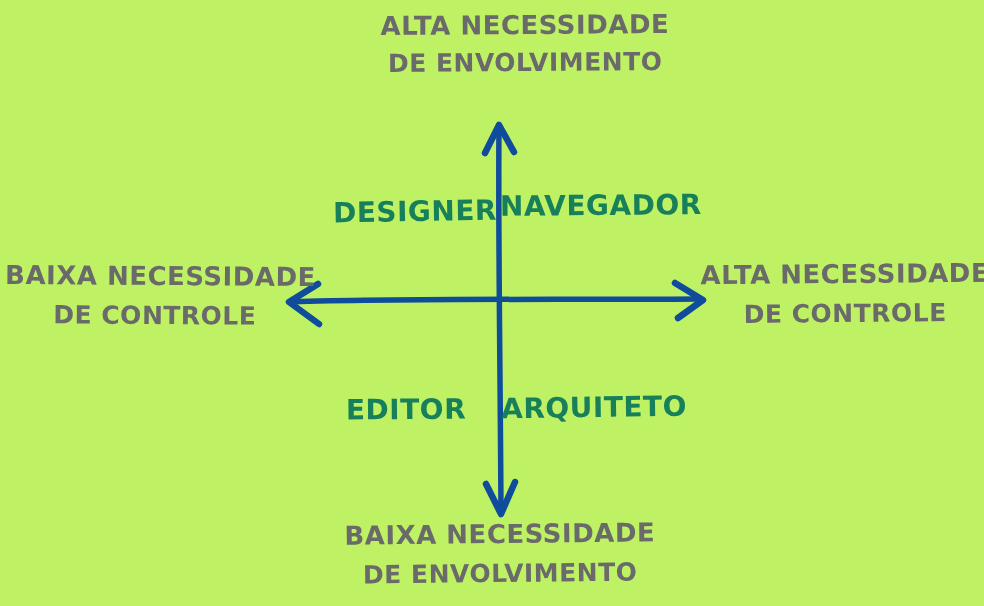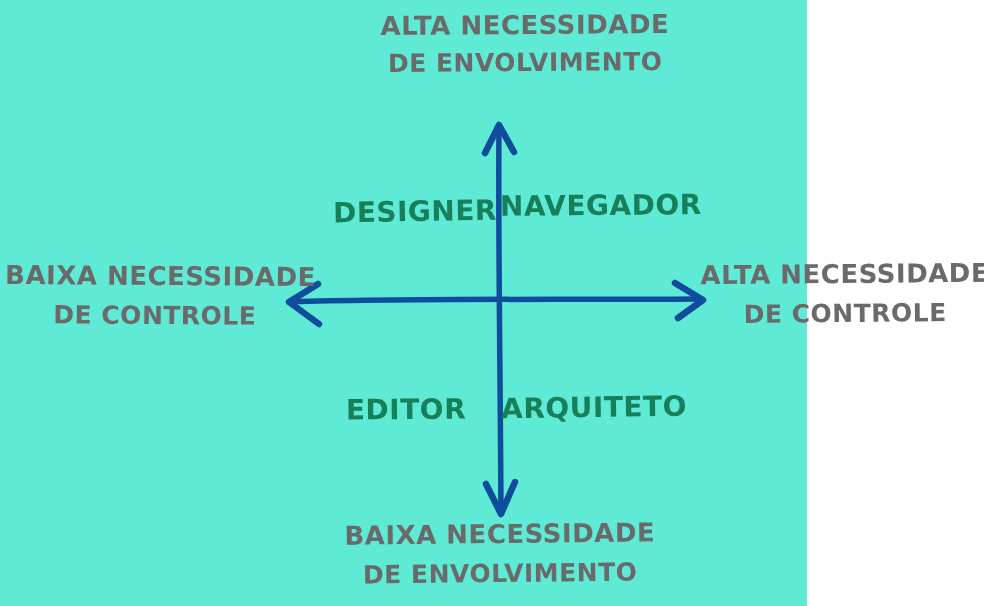--- a/index.html
+++ b/index.html
@@ -4,22 +4,22 @@
 <style>
   * { margin: 0; padding: 0; box-sizing: border-box; }
   html, body {
     width: 984px; height: 606px;
     background: #ffffff;
     font-family: "DejaVu Sans", sans-serif;
     overflow: hidden;
   }
   .canvas {
     position: relative;
-    width: 807px; height: 606px;
-    background: #5eead4;
+    width: 984px; height: 606px;
+    background: #bef264;
   }
   .axes-svg {
     position: absolute;
     left: 0; top: 0;
     width: 984px; height: 606px;
   }
   .axis-stroke {
     stroke: #0f4c9b;
     fill: none;
     stroke-linecap: round;

